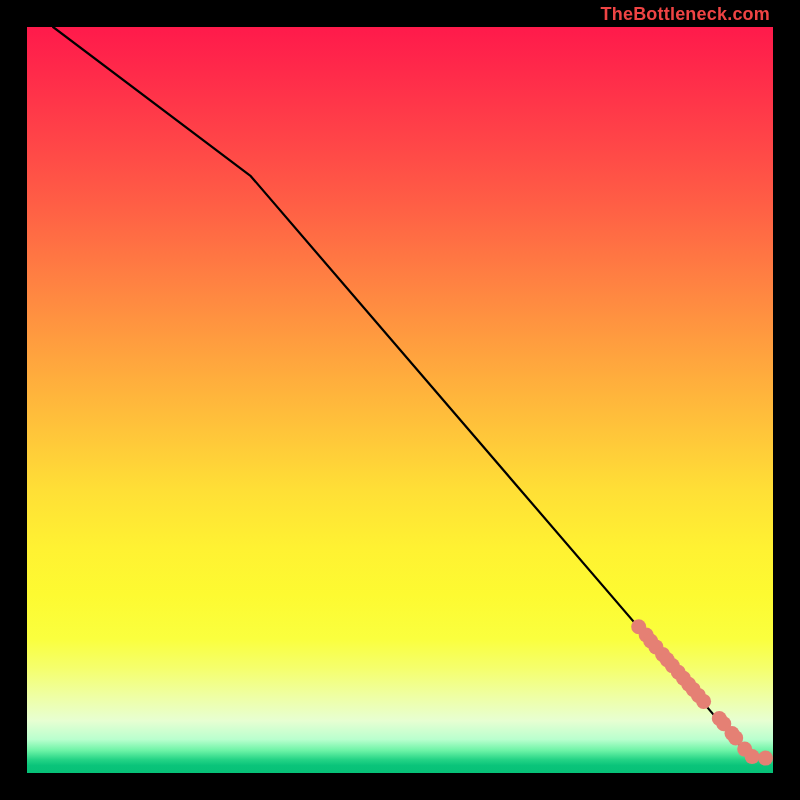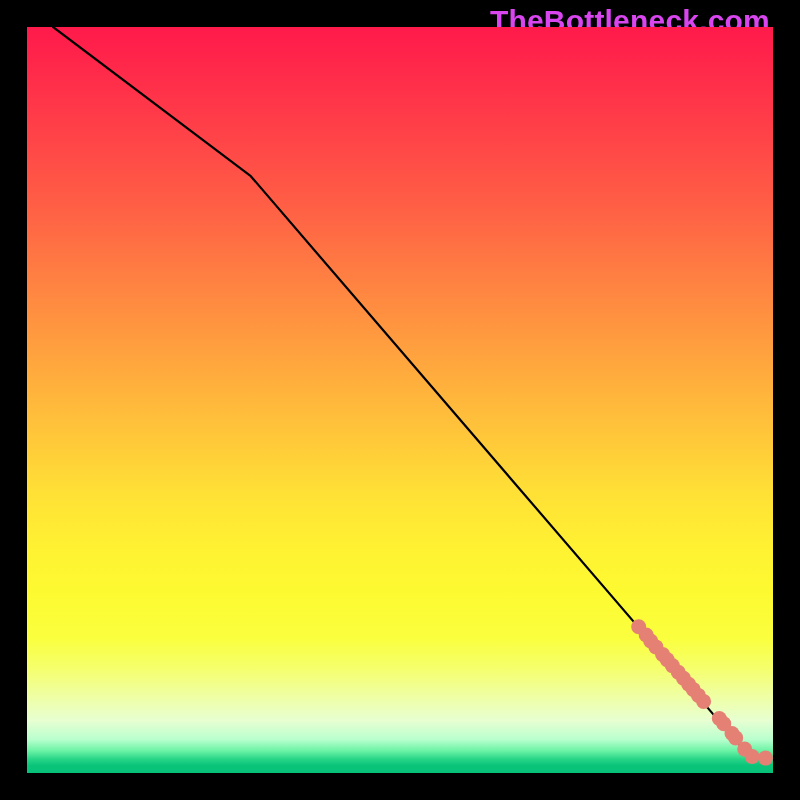--- a/index.html
+++ b/index.html
@@ -50,23 +50,23 @@
       #25d486 98.2%,
       #0ac47a 99%,
       #06c177 100%
     );
   }
   .watermark {
     position: absolute;
     top: 4px;
     right: 30px;
     font-family: Arial, Helvetica, sans-serif;
-    font-size: 30px;
+    font-size: 18px;
     font-weight: 600;
-    color: #d946ef;
+    color: #ef4444;
     letter-spacing: 0.2px;
     user-select: none;
   }
   svg.overlay {
     position: absolute;
     left: 0;
     top: 0;
     width: 746px;
     height: 746px;
   }

